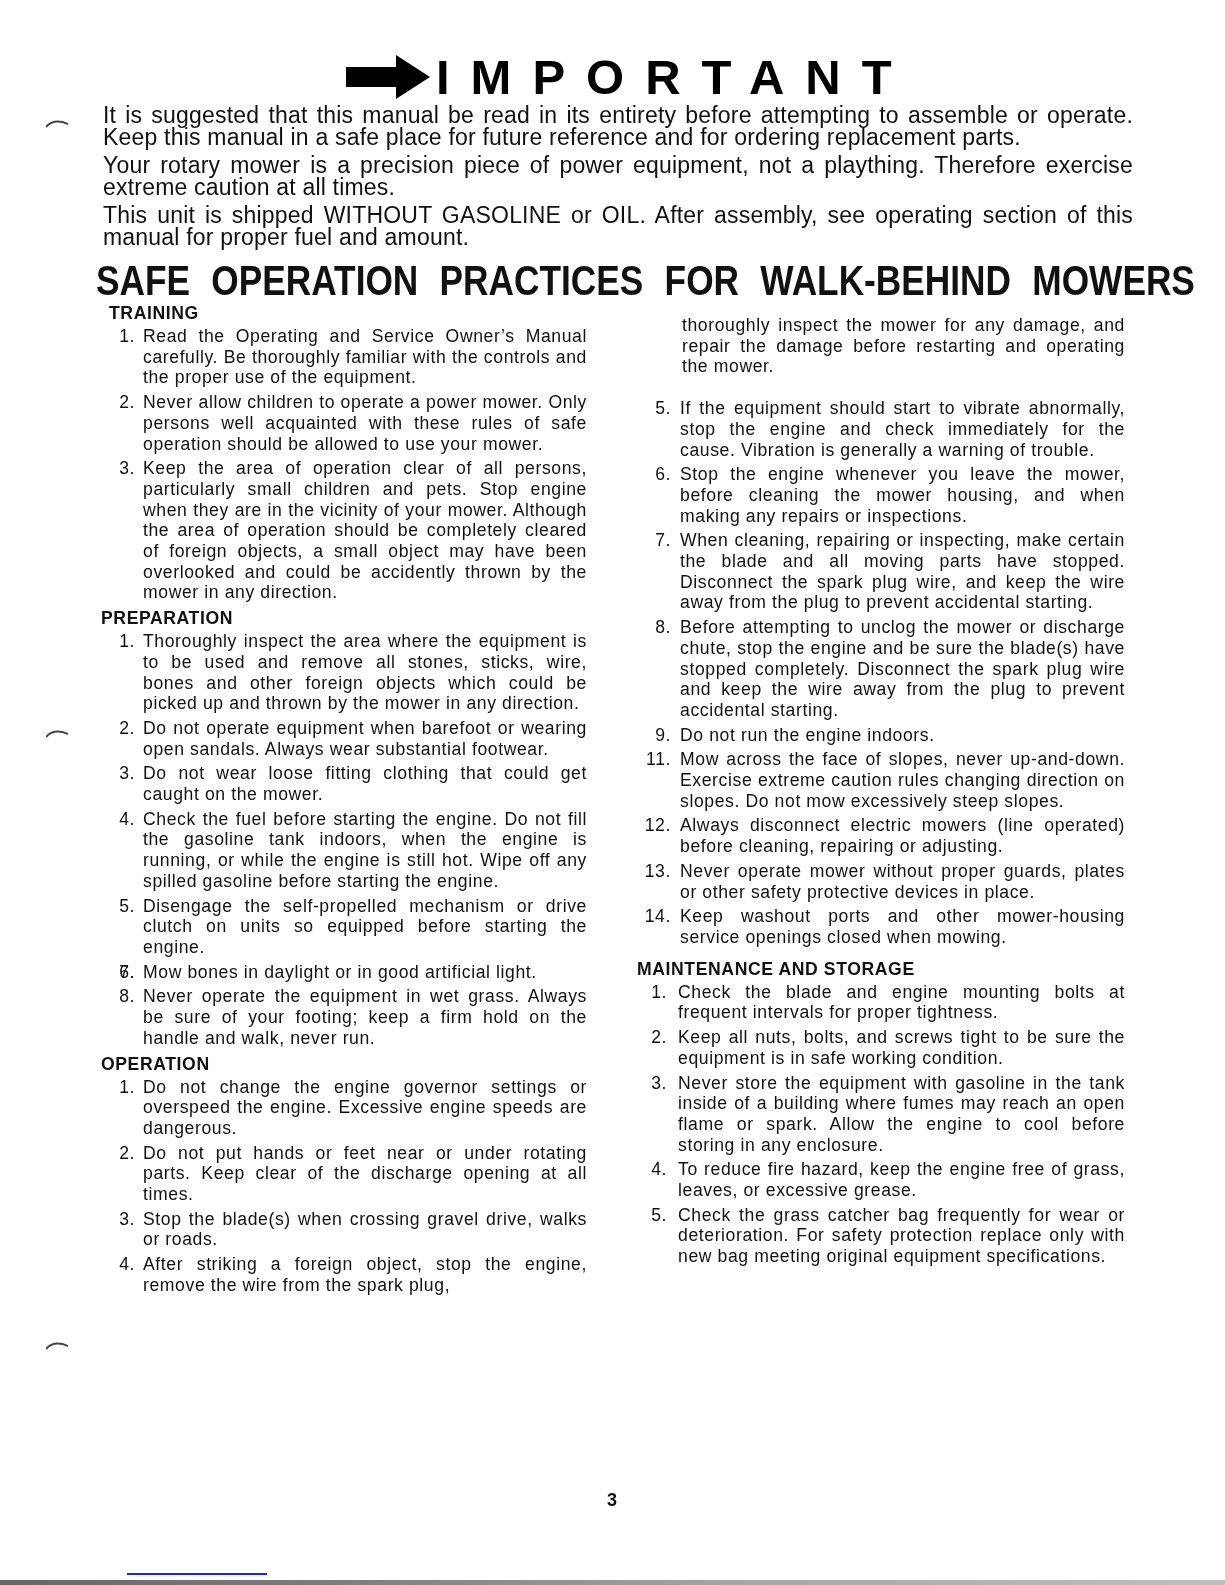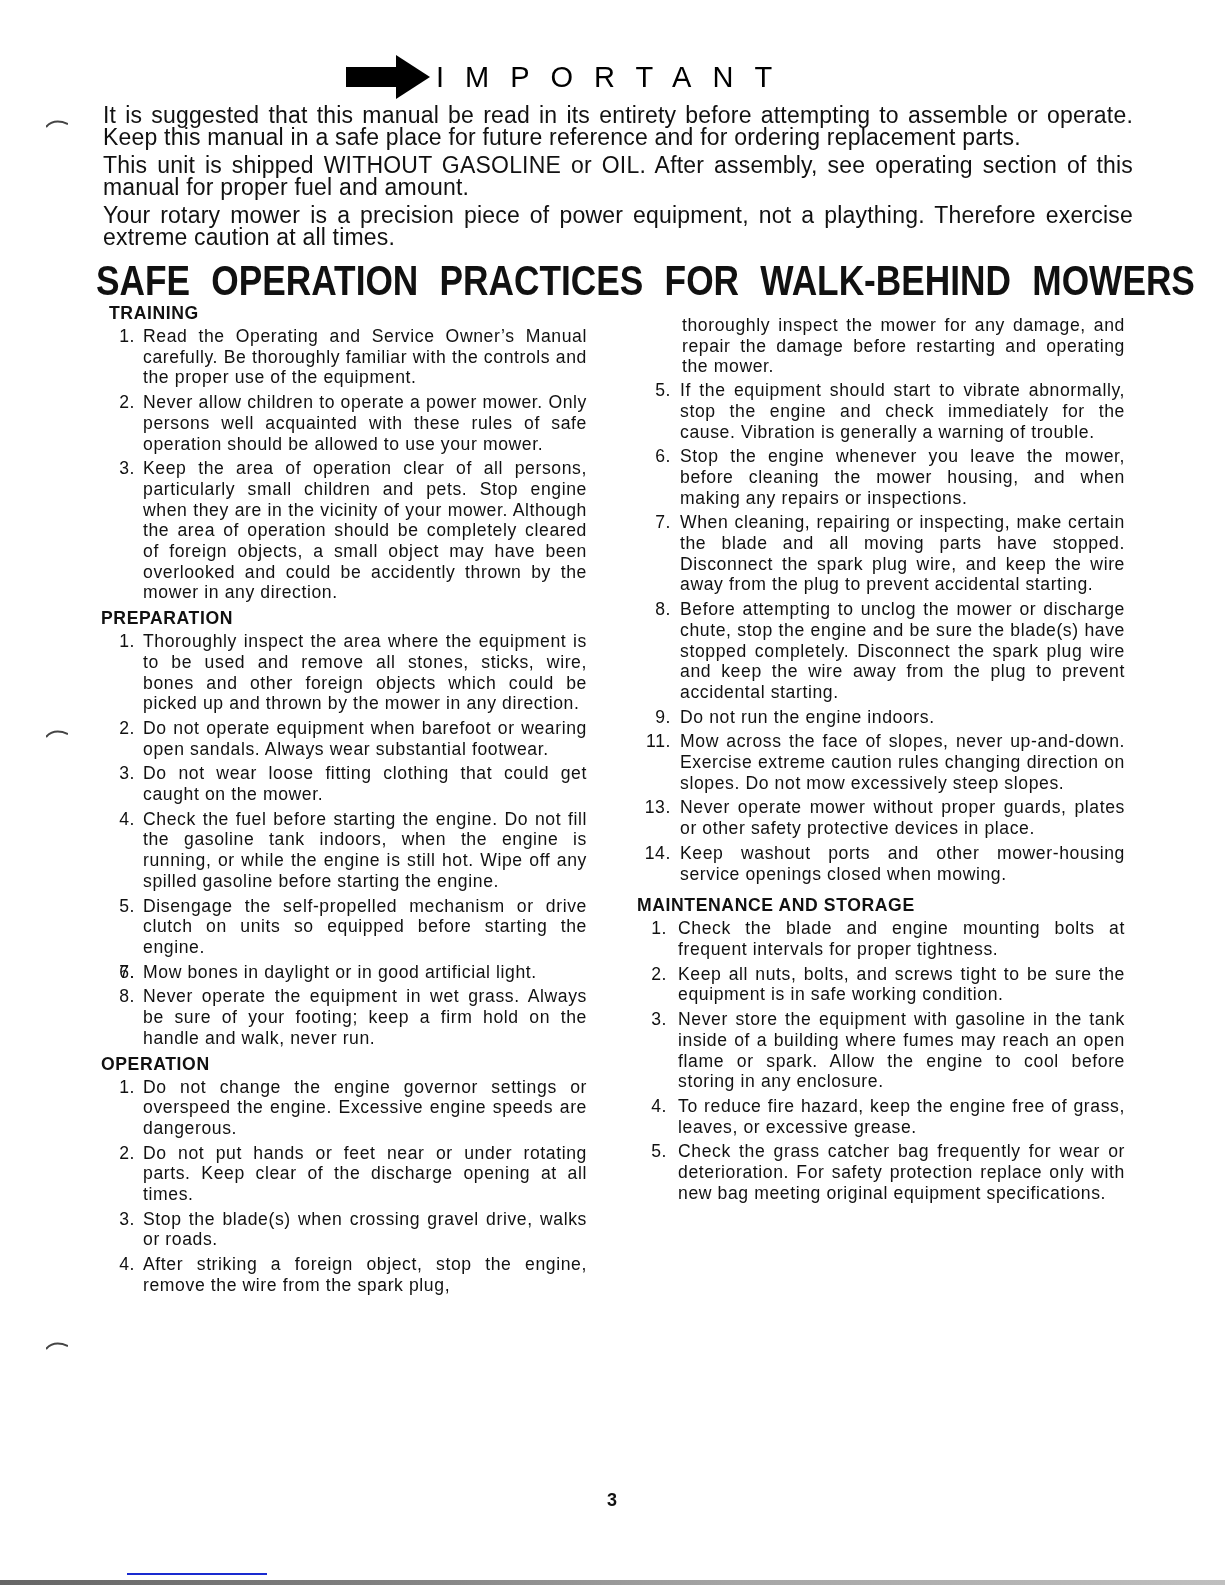--- a/index.html
+++ b/index.html
@@ -6,22 +6,22 @@
   body {
     width: 1225px; height: 1585px; position: relative; overflow: hidden;
     font-family: "Liberation Sans", sans-serif; color: #111;
   }
   .important {
     position: absolute; left: 346px; top: 55px; height: 44px;
     display: flex; align-items: center;
   }
   .important .arrow { width: 84px; height: 44px; margin-right: 6px; }
   .important .word {
-    font-family: "Liberation Sans", sans-serif; font-weight: normal;
-    font-size: 29px; letter-spacing: 21px; line-height: 44px; color: #000;
+    font-family: "Liberation Sans", sans-serif; font-weight: bold;
+    font-size: 49px; letter-spacing: 21px; line-height: 44px; color: #000;
   }
   .intro {
     position: absolute; left: 103px; top: 104px; width: 1030px;
     font-size: 23px; line-height: 22px; letter-spacing: 0.2px;
   }
   .intro p { margin: 0 0 6px 0; text-align: justify; }
   .main-title {
     position: absolute; left: 96px; top: 254px; width: 1040px;
     font-family: "Liberation Sans", sans-serif; font-weight: bold;
     font-size: 43px; line-height: 52px; letter-spacing: 0px;
@@ -38,21 +38,21 @@
     letter-spacing: 0.6px;
   }
   .col-left .section-head.training { margin-left: 8px; }
   ol.items { list-style: none; margin: 0; padding: 0; }
   ol.items li {
     position: relative; padding-left: 42px; margin-bottom: 4px; text-align: justify;
   }
   ol.items li .num {
     position: absolute; left: 0; width: 34px; text-align: right;
   }
-  .continuation { padding-left: 45px; text-align: justify; margin-bottom: 3px; }
+  .continuation { padding-left: 45px; text-align: justify; margin-bottom: 21px; }
   .col-right ol.items li { padding-left: 43px; }
   .col-right ol.items li .num { width: 34px; }
   .maint-head { margin-top: 10px; }
   .col-right .maint ol.items li { padding-left: 41px; }
   .col-right .maint ol.items li .num { width: 30px; }
   .page-number {
     position: absolute; left: 607px; top: 1490px; font-weight: bold; font-size: 18px;
   }
   .margin-mark { position: absolute; width: 22px; height: 10px; }
   .footer-link {
@@ -70,22 +70,22 @@
 <div class="important">
   <svg class="arrow" viewBox="0 0 84 44">
     <rect x="0" y="12" width="52" height="20" fill="#000"></rect>
     <polygon points="50,0 84,22 50,44" fill="#000"></polygon>
   </svg>
   <span class="word">IMPORTANT</span>
 </div>
 
 <div class="intro">
   <p>It is suggested that this manual be read in its entirety before attempting to assemble or operate. Keep this manual in a safe place for future reference and for ordering replacement parts.</p>
+  <p>Your rotary mower is a precision piece of power equipment, not a plaything. Therefore exercise extreme caution at all times.</p>
   <p>This unit is shipped WITHOUT GASOLINE or OIL. After assembly, see operating section of this manual for proper fuel and amount.</p>
-  <p>Your rotary mower is a precision piece of power equipment, not a plaything. Therefore exercise extreme caution at all times.</p>
 </div>
 
 <div class="main-title">SAFE OPERATION PRACTICES FOR WALK-BEHIND MOWERS</div>
 
 <div class="col col-left">
   <div class="section-head training">TRAINING</div>
   <ol class="items">
     <li><span class="num">1.</span><span>Read the Operating and Service Owner’s Manual carefully. Be thoroughly familiar with the controls and the proper use of the equipment.</span></li>
     <li><span class="num">2.</span><span>Never allow children to operate a power mower. Only persons well acquainted with these rules of safe operation should be allowed to use your mower.</span></li>
     <li><span class="num">3.</span><span>Keep the area of operation clear of all persons, particularly small children and pets. Stop engine when they are in the vicinity of your mower. Although the area of operation should be completely cleared of foreign objects, a small object may have been overlooked and could be accidently thrown by the mower in any direction.</span></li>
@@ -114,20 +114,21 @@
 
 <div class="col col-right">
   <div class="continuation">thoroughly inspect the mower for any damage, and repair the damage before restarting and operating the mower.</div>
   <ol class="items">
     <li><span class="num">5.</span><span>If the equipment should start to vibrate abnormally, stop the engine and check immediately for the cause. Vibration is generally a warning of trouble.</span></li>
     <li><span class="num">6.</span><span>Stop the engine whenever you leave the mower, before cleaning the mower housing, and when making any repairs or inspections.</span></li>
     <li><span class="num">7.</span><span>When cleaning, repairing or inspecting, make certain the blade and all moving parts have stopped. Disconnect the spark plug wire, and keep the wire away from the plug to prevent accidental starting.</span></li>
     <li><span class="num">8.</span><span>Before attempting to unclog the mower or discharge chute, stop the engine and be sure the blade(s) have stopped completely. Disconnect the spark plug wire and keep the wire away from the plug to prevent accidental starting.</span></li>
     <li><span class="num">9.</span><span>Do not run the engine indoors.</span></li>
     <li><span class="num">11.</span><span>Mow across the face of slopes, never up-and-down. Exercise extreme caution rules changing direction on slopes. Do not mow excessively steep slopes.</span></li>
+    <li><span class="num">12.</span><span>Always disconnect electric mowers (line operated) before cleaning, repairing or adjusting.</span></li>
     <li><span class="num">13.</span><span>Never operate mower without proper guards, plates or other safety protective devices in place.</span></li>
     <li><span class="num">14.</span><span>Keep washout ports and other mower-housing service openings closed when mowing.</span></li>
   </ol>
 
   <div class="maint">
     <div class="section-head maint-head">MAINTENANCE AND STORAGE</div>
     <ol class="items">
       <li><span class="num">1.</span><span>Check the blade and engine mounting bolts at frequent intervals for proper tightness.</span></li>
       <li><span class="num">2.</span><span>Keep all nuts, bolts, and screws tight to be sure the equipment is in safe working condition.</span></li>
       <li><span class="num">3.</span><span>Never store the equipment with gasoline in the tank inside of a building where fumes may reach an open flame or spark. Allow the engine to cool before storing in any enclosure.</span></li>

